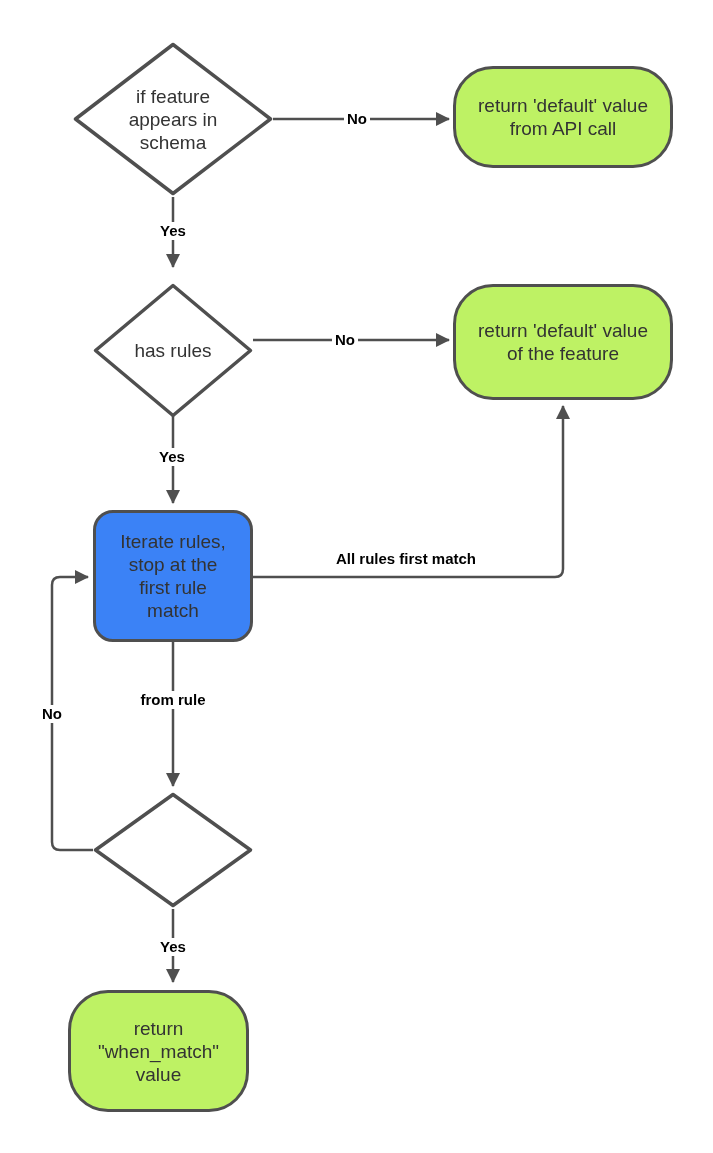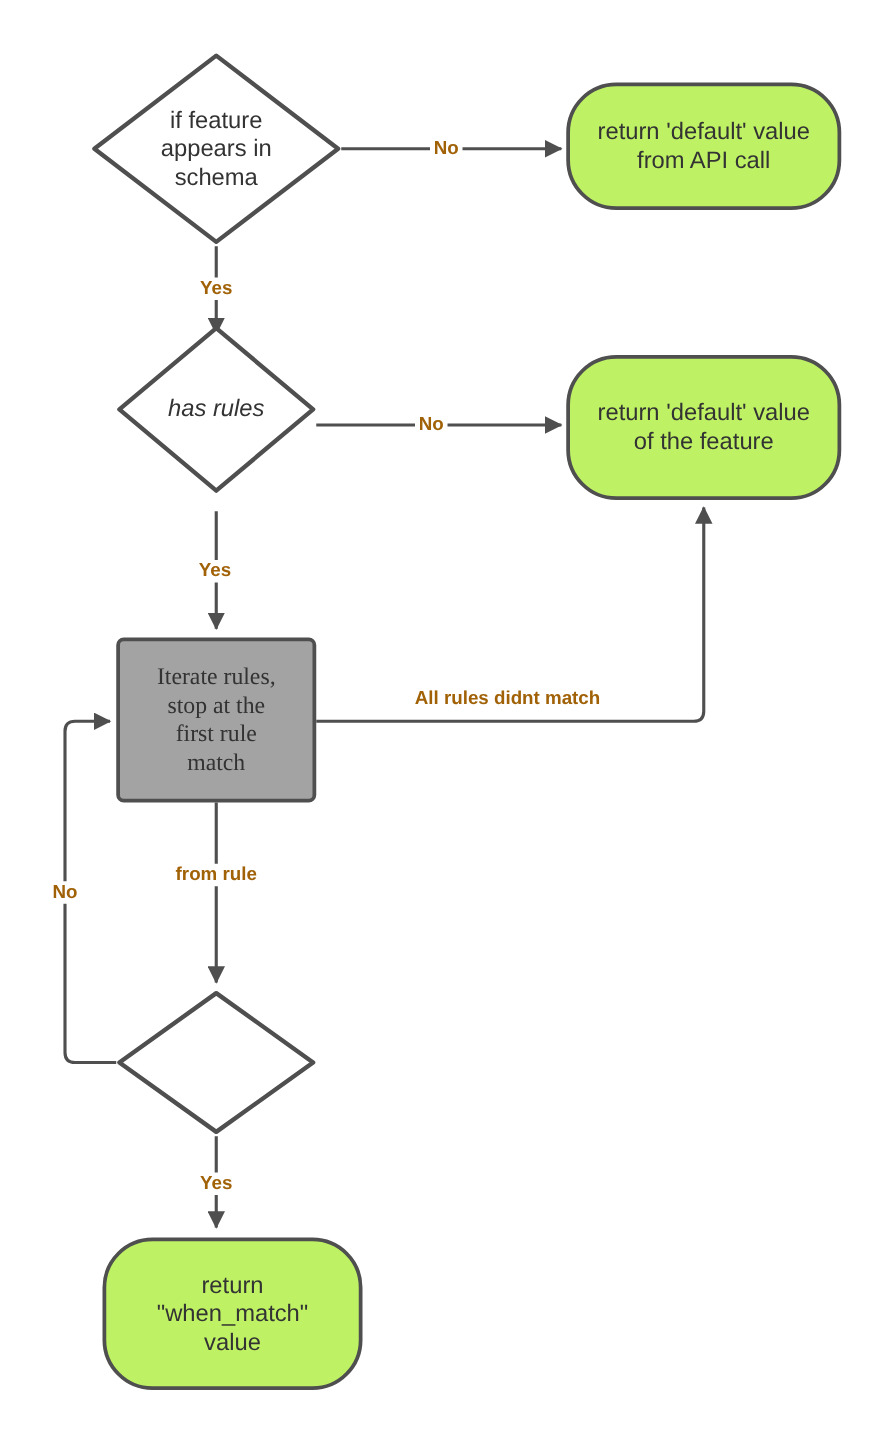--- a/index.html
+++ b/index.html
@@ -47,34 +47,33 @@
     padding: 0 6px;
   }
 
   .stadium {
     border: 3px solid #4f4f4f;
     border-radius: 40px;
     background: #bef264;
   }
   .process {
     border: 3px solid #4f4f4f;
-    border-radius: 6px;
-    background: #a3a3a3;
-    font-family: Liberation Serif, serif;
+    border-radius: 20px;
+    background: #3b82f6;
   }
 
   .edge-label {
     position: absolute;
     transform: translate(-50%, -50%);
     background: #ffffff;
     padding: 0 3px;
     font-weight: bold;
     font-size: 15px;
     line-height: 18px;
-    color: #a16207;
+    color: #000000;
     white-space: nowrap;
     z-index: 5;
   }
 </style>
 </head>
 <body>
 
 <div class="canvas">
 
   <svg class="edges-svg" viewBox="0 0 713 1153">
@@ -108,21 +107,21 @@
     <div class="node-text">if feature
 appears in
 schema</div>
   </div>
 
   <div class="node stadium" style="left:453px; top:66px; width:220px; height:102px;">
     <div class="node-text">return 'default' value
 from API call</div>
   </div>
 
-  <div class="node" style="left:93px; top:260px; width:160px; height:135px;font-style:italic;">
+  <div class="node" style="left:93px; top:283px; width:160px; height:135px;">
     <svg class="shape-svg" viewBox="0 0 160 135">
       <polygon points="80,2.5 157.5,67.5 80,132.5 2.5,67.5" fill="#ffffff" stroke="#4f4f4f" stroke-width="3.5" stroke-linejoin="round"></polygon>
     </svg>
     <div class="node-text">has rules</div>
   </div>
 
   <div class="node stadium" style="left:453px; top:284px; width:220px; height:116px;">
     <div class="node-text">return 'default' value
 of the feature</div>
   </div>
@@ -133,28 +132,28 @@
 first rule
 match</div>
   </div>
 
   <div class="node" style="left:93px; top:792px; width:160px; height:116px;">
     <svg class="shape-svg" viewBox="0 0 160 116">
       <polygon points="80,2.5 157.5,58 80,113.5 2.5,58" fill="#ffffff" stroke="#4f4f4f" stroke-width="3.5" stroke-linejoin="round"></polygon>
     </svg>
   </div>
 
-  <div class="node stadium" style="left:82px; top:990px; width:208px; height:122px;">
+  <div class="node stadium" style="left:68px; top:990px; width:181px; height:122px;">
     <div class="node-text">return
 "when_match"
 value</div>
   </div>
 
   <div class="edge-label" style="left:357px; top:119px;">No</div>
   <div class="edge-label" style="left:173px; top:231px;">Yes</div>
   <div class="edge-label" style="left:345px; top:340px;">No</div>
   <div class="edge-label" style="left:172px; top:457px;">Yes</div>
-  <div class="edge-label" style="left:406px; top:559px;">All rules didnt match</div>
+  <div class="edge-label" style="left:406px; top:559px;">All rules first match</div>
   <div class="edge-label" style="left:173px; top:700px;">from rule</div>
   <div class="edge-label" style="left:52px; top:714px;">No</div>
   <div class="edge-label" style="left:173px; top:947px;">Yes</div>
 
 </div>
 
 </body></html>

